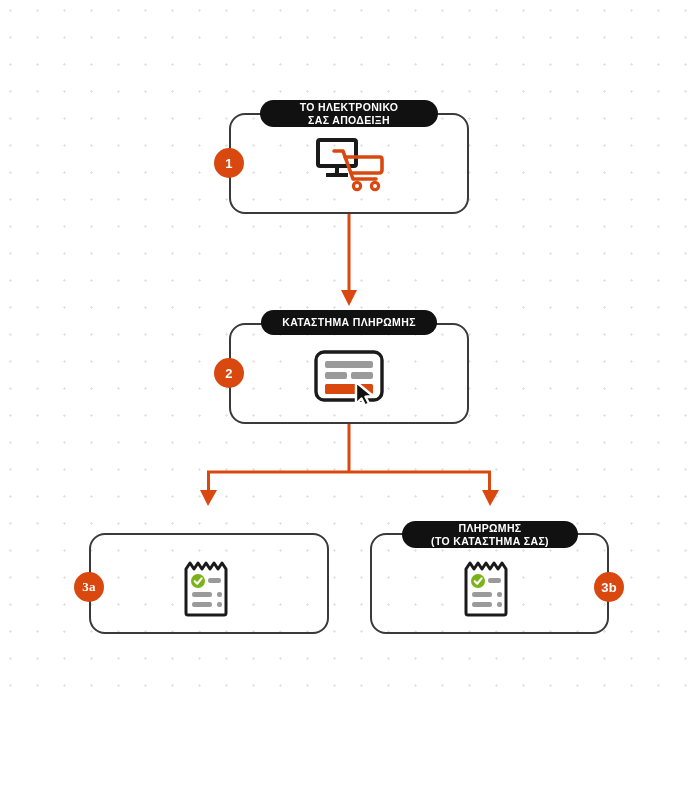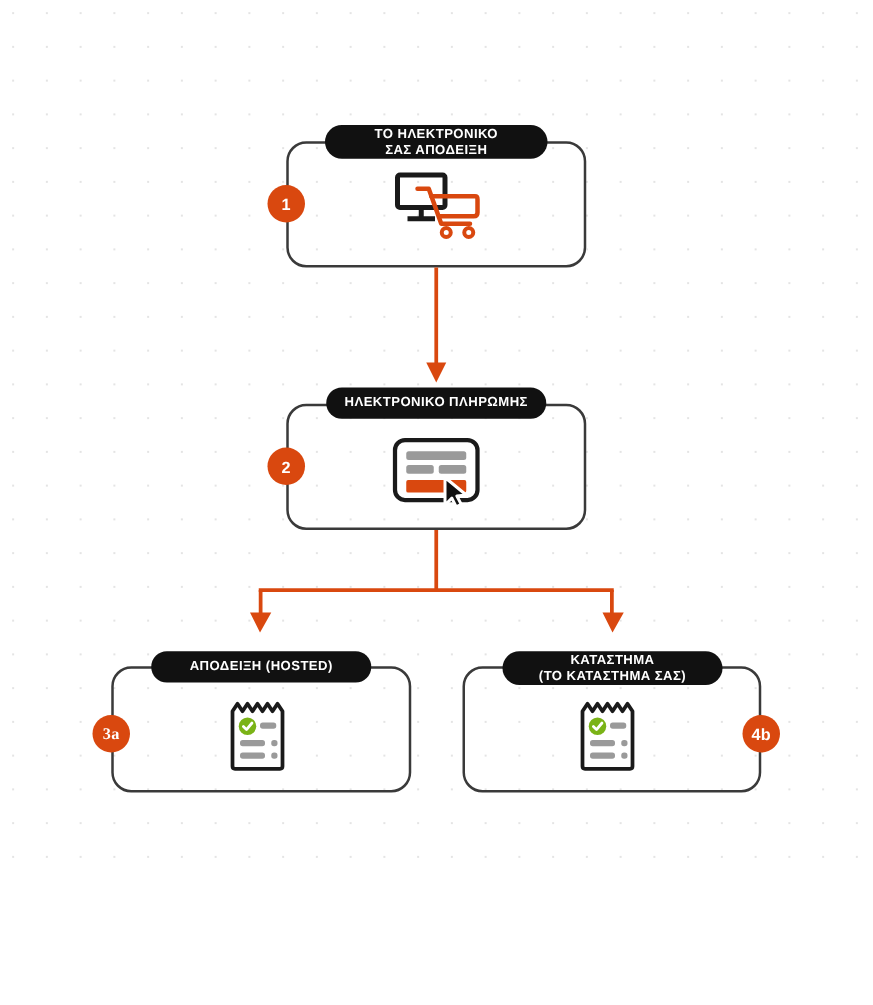--- a/index.html
+++ b/index.html
@@ -126,61 +126,58 @@
       <path d="M22 17 L31 17 L41 45 L64 45" fill="none" stroke="#d9480f" stroke-width="3.6" stroke-linecap="round" stroke-linejoin="round"></path>
       <path d="M33 23 L68 23 Q70 23 70 25.5 L70 36 Q70 39 67 39 L39.5 39" fill="none" stroke="#d9480f" stroke-width="3.6" stroke-linecap="round" stroke-linejoin="round"></path>
       <circle cx="45" cy="52" r="3.6" fill="none" stroke="#d9480f" stroke-width="3.2"></circle>
       <circle cx="63" cy="52" r="3.6" fill="none" stroke="#d9480f" stroke-width="3.2"></circle>
     </svg>
   </div>
 
   <div class="node" style="left:229px; top:323px; width:240px; height:101px;">
   </div>
   <div class="pill" style="left:261px; top:310px; width:176px; height:25px;">
-    <span>ΗΛΕΚΤΡΟΝΙΚΟ ΠΛΗΡΩΜΗΣ</span>
+    <span>ΚΑΤΑΣΤΗΜΑ ΠΛΗΡΩΜΗΣ</span>
   </div>
   <div class="badge" style="left:214px; top:358px;">2</div>
   <div class="icon-wrap" style="left:312px; top:348px; width:76px; height:58px;">
     <svg width="76" height="58" viewBox="0 0 76 58" xmlns="http://www.w3.org/2000/svg">
       <rect x="4" y="4" width="66" height="48" rx="8" fill="#ffffff" stroke="#1a1a1a" stroke-width="3.4"></rect>
       <rect x="13" y="13" width="48" height="7" rx="2" fill="#9a9a9a"></rect>
       <rect x="13" y="24" width="22" height="7" rx="2" fill="#9a9a9a"></rect>
       <rect x="39" y="24" width="22" height="7" rx="2" fill="#9a9a9a"></rect>
       <rect x="13" y="36" width="48" height="10" rx="1.5" fill="#d9480f"></rect>
 
       <path d="M44 34 L44 56 L49.5 50.5 L53 57.5 L57 55.5 L53.5 48.8 L61 48 Z" fill="#111111" stroke="#ffffff" stroke-width="2.4" stroke-linejoin="round"></path>
     </svg>
   </div>
 
   <div class="node" style="left:89px; top:533px; width:240px; height:101px;">
-  </div>
-  <div class="pill" style="left:121px; top:521px; width:176px; height:25px;">
-    <span>ΑΠΟΔΕΙΞΗ (HOSTED)</span>
   </div>
   <div class="badge" style="left:74px; top:572px;font-family:Liberation Serif, serif;">3a</div>
   <div class="icon-wrap" style="left:183px; top:560px; width:52px; height:58px;">
     <svg width="52" height="58" viewBox="0 0 52 58" xmlns="http://www.w3.org/2000/svg">
       <path d="M3 9 L7 3 L11 9 L15 3 L19 9 L23 3 L27 9 L31 3 L35 9 L39 3 L43 9 L43 53 Q43 55 41 55 L5 55 Q3 55 3 53 Z" fill="#ffffff" stroke="#1a1a1a" stroke-width="3" stroke-linejoin="round"></path>
       <circle cx="15" cy="21" r="7" fill="#7ab317"></circle>
       <path d="M11.7 21.2 L14.2 23.7 L18.6 18.4" fill="none" stroke="#ffffff" stroke-width="2.2" stroke-linecap="round" stroke-linejoin="round"></path>
       <rect x="25" y="18" width="13" height="5" rx="2.2" fill="#9a9a9a"></rect>
       <rect x="9" y="32" width="20" height="5" rx="2.2" fill="#9a9a9a"></rect>
       <rect x="34" y="32" width="5" height="5" rx="2.2" fill="#9a9a9a"></rect>
       <rect x="9" y="42" width="20" height="5" rx="2.2" fill="#9a9a9a"></rect>
       <rect x="34" y="42" width="5" height="5" rx="2.2" fill="#9a9a9a"></rect>
     </svg>
   </div>
 
   <div class="node" style="left:370px; top:533px; width:239px; height:101px;">
   </div>
   <div class="pill two-line" style="left:402px; top:521px; width:176px; height:27px; flex-direction:column;">
-    <span>ΚΑΤΑΣΤΗΜΑ</span>
+    <span>ΠΛΗΡΩΜΗΣ</span>
     <span>(ΤΟ ΚΑΤΑΣΤΗΜΑ ΣΑΣ)</span>
   </div>
-  <div class="badge" style="left:594px; top:572px;">4b</div>
+  <div class="badge" style="left:594px; top:572px;">3b</div>
   <div class="icon-wrap" style="left:463px; top:560px; width:52px; height:58px;">
     <svg width="52" height="58" viewBox="0 0 52 58" xmlns="http://www.w3.org/2000/svg">
       <path d="M3 9 L7 3 L11 9 L15 3 L19 9 L23 3 L27 9 L31 3 L35 9 L39 3 L43 9 L43 53 Q43 55 41 55 L5 55 Q3 55 3 53 Z" fill="#ffffff" stroke="#1a1a1a" stroke-width="3" stroke-linejoin="round"></path>
       <circle cx="15" cy="21" r="7" fill="#7ab317"></circle>
       <path d="M11.7 21.2 L14.2 23.7 L18.6 18.4" fill="none" stroke="#ffffff" stroke-width="2.2" stroke-linecap="round" stroke-linejoin="round"></path>
       <rect x="25" y="18" width="13" height="5" rx="2.2" fill="#9a9a9a"></rect>
       <rect x="9" y="32" width="20" height="5" rx="2.2" fill="#9a9a9a"></rect>
       <rect x="34" y="32" width="5" height="5" rx="2.2" fill="#9a9a9a"></rect>
       <rect x="9" y="42" width="20" height="5" rx="2.2" fill="#9a9a9a"></rect>
       <rect x="34" y="42" width="5" height="5" rx="2.2" fill="#9a9a9a"></rect>

